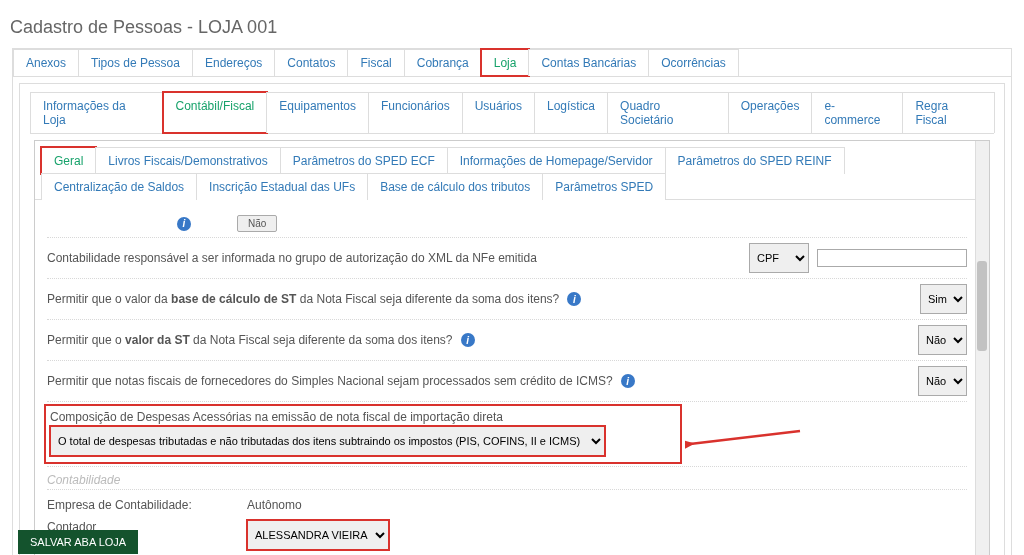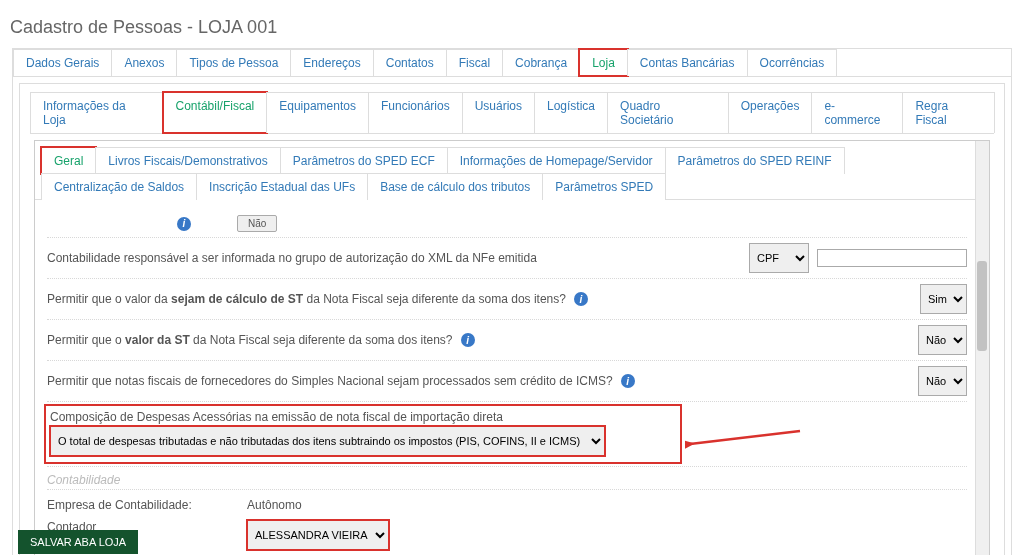--- a/index.html
+++ b/index.html
@@ -38,21 +38,20 @@
 </style>
 </head>
 <body>
 
 <div class="page">
   <div class="title">Cadastro de Pessoas - LOJA 001</div>
 
   <div class="shell">
 
     <div class="tabbar">
-      <div class="tab">Dados Gerais</div>
       <div class="tab">Anexos</div>
       <div class="tab">Tipos de Pessoa</div>
       <div class="tab">Endereços</div>
       <div class="tab">Contatos</div>
       <div class="tab">Fiscal</div>
       <div class="tab">Cobrança</div>
       <div class="tab active red-h">Loja</div>
       <div class="tab">Contas Bancárias</div>
       <div class="tab">Ocorrências</div>
     </div>
@@ -97,21 +96,21 @@
           <div class="row">
             <span class="row-label">Contabilidade responsável a ser informada no grupo de autorização do XML da NFe emitida</span>
             <span class="row-filler"></span>
             <select style="width:60px;"><option>CPF</option></select>
             <span class="tinyinput"></span>
           </div>
 
 
           <div class="row">
             <span class="row-label">
-              <span>Permitir que o valor da </span><b>sejam de cálculo de ST</b><span> da Nota Fiscal seja diferente da soma dos itens?</span>
+              <span>Permitir que o valor da </span><b>base de cálculo de ST</b><span> da Nota Fiscal seja diferente da soma dos itens?</span>
             </span>
             <span class="info-icon">i</span>
             <span class="row-filler"></span>
             <select><option>Sim</option></select>
           </div>
 
           <div class="row">
             <span class="row-label">
               <span>Permitir que o </span><b>valor da ST</b><span> da Nota Fiscal seja diferente da soma dos itens?</span>
             </span>

